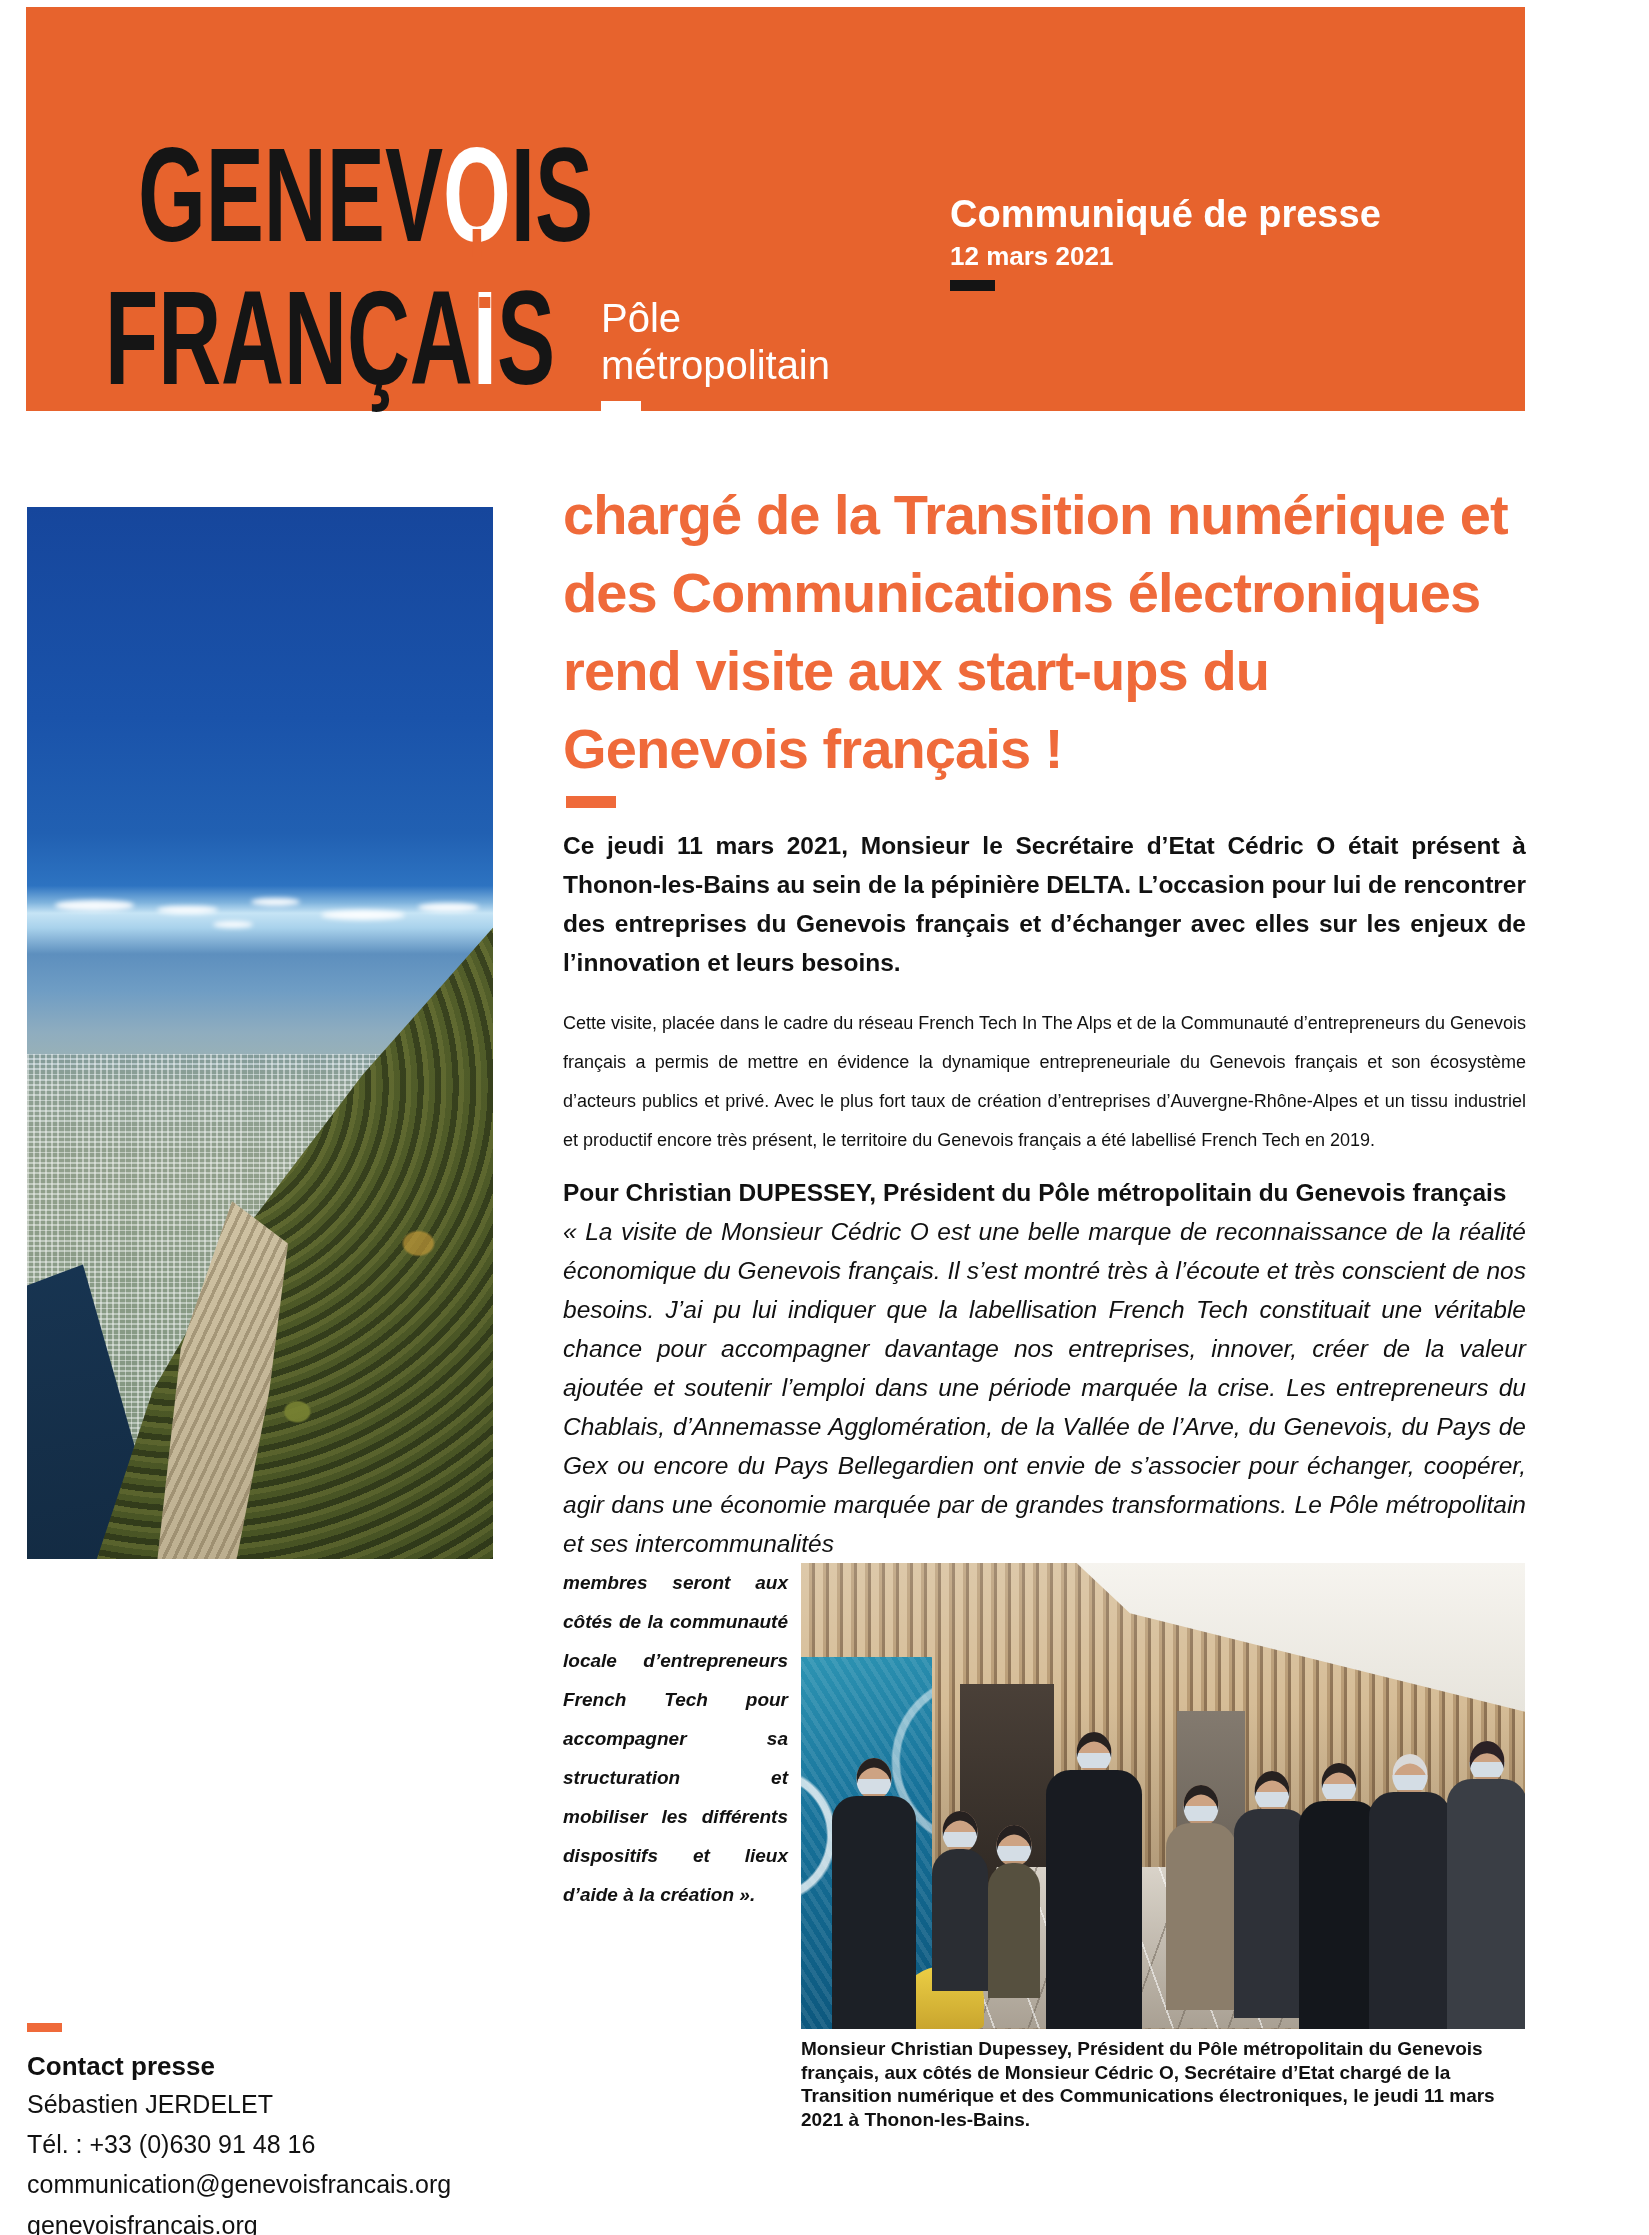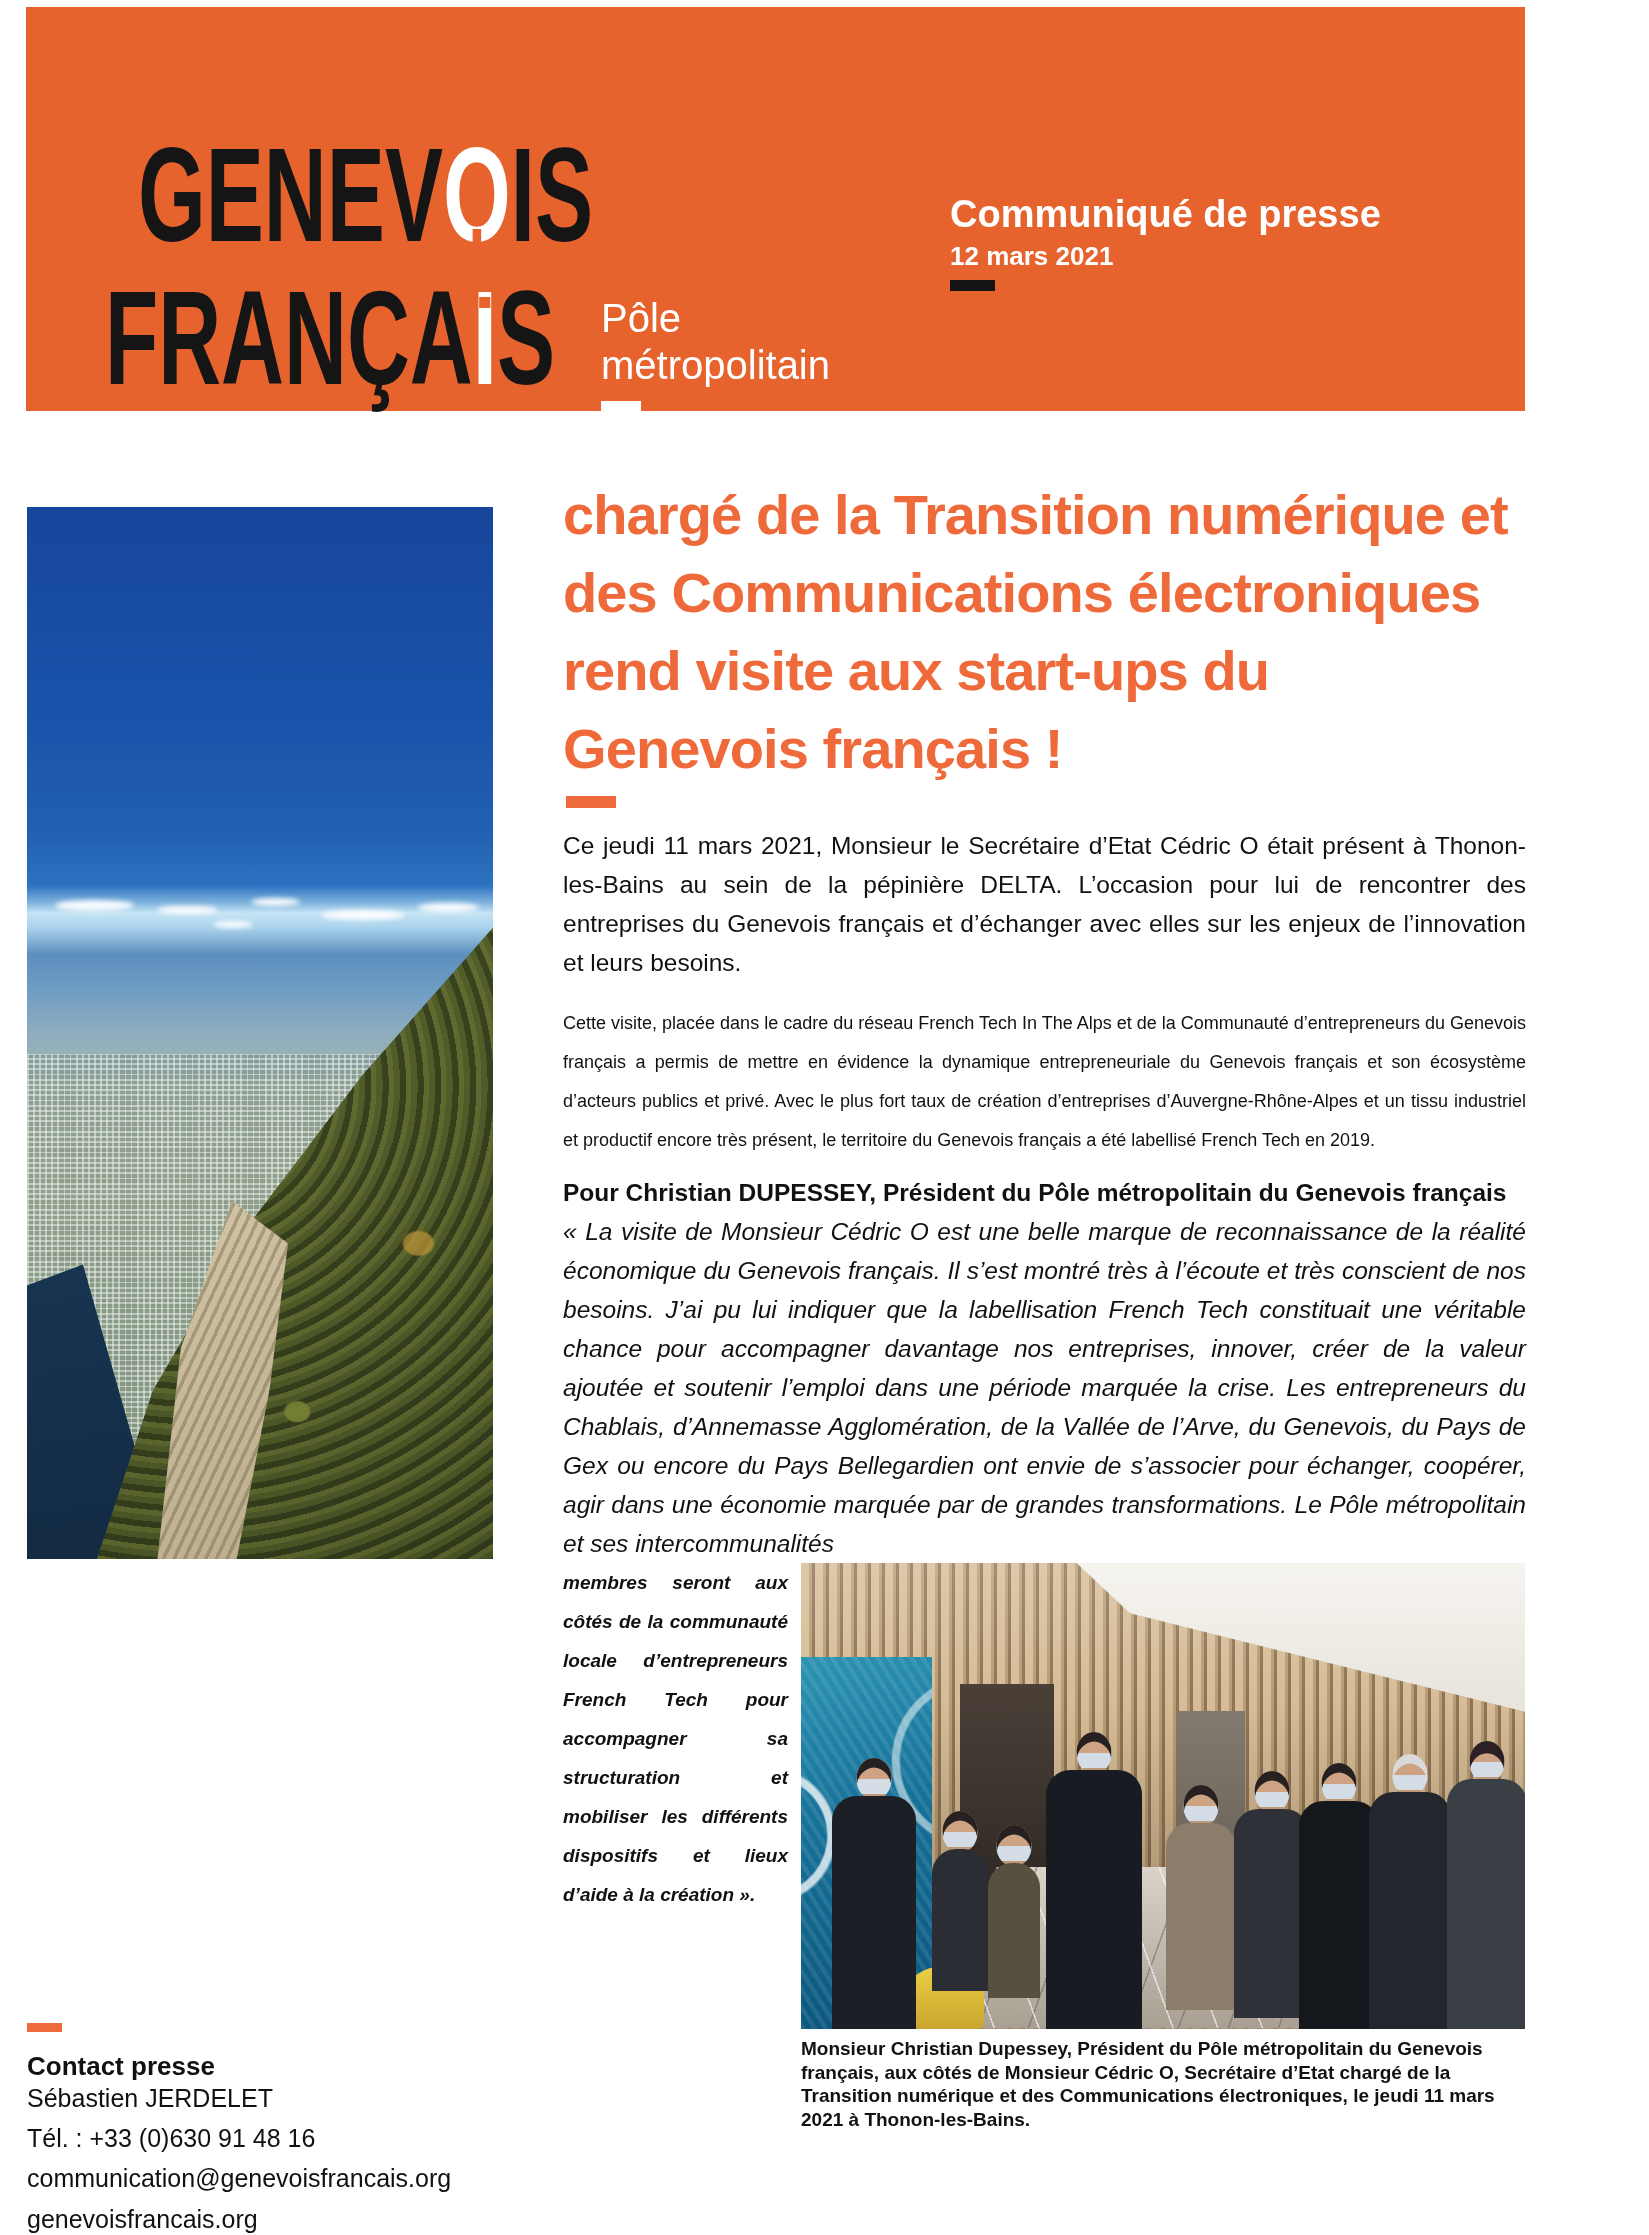--- a/index.html
+++ b/index.html
@@ -58,21 +58,21 @@
      clip-path:polygon(28% 100%,33% 80%,44% 66%,56% 70%,52% 84%,45% 100%);
      background:
        repeating-linear-gradient(115deg, rgba(120,105,75,.45) 0 3.5px, rgba(0,0,0,0) 3.5px 9.6px),
        linear-gradient(145deg,#ece3cb 0%,#d4c7a8 55%,#b2a485 100%);}
 
   
   .right-col{position:absolute;left:563px;top:476px;width:963px;}
   .headline{margin:0;font-size:56px;font-weight:bold;line-height:78px;letter-spacing:-0.9px;
             color:#ef6a3a;white-space:nowrap;}
   .dash-accent{width:50px;height:12.2px;background:#ef6a3a;margin:7.9px 0 0 2.6px;}
-  .intro{margin:18.3px 0 0 0;font-size:24.5px;line-height:39px;font-weight:normal;text-align:justify;}
+  .intro{margin:18.3px 0 0 0;font-size:24.5px;line-height:39px;font-weight:bold;text-align:justify;}
   .body-p{margin:22px 0 0 0;font-size:18px;line-height:39px;text-align:justify;}
   .lead-line{margin:12.2px 0 0 0;font-size:24.5px;line-height:39px;font-weight:bold;text-align:justify;}
   .quote-wide{margin:0;font-size:24.5px;line-height:39px;font-style:italic;text-align:justify;}
   .wrap-row{display:flex;gap:13px;align-items:flex-start;}
   .quote-narrow{flex:none;width:225px;margin:0;font-size:19px;line-height:39px;font-style:italic;text-align:justify;font-weight:bold;}
   .caption{margin:8.7px 0 0 238px;width:724px;font-size:19px;line-height:23.6px;font-weight:bold;text-align:left;}
 
   
   .photo-right{flex:none;position:relative;width:724px;height:466px;overflow:hidden;background:#d8cdb9;}
   .pr-wood{position:absolute;inset:0;background:
@@ -112,21 +112,21 @@
   .p6{left:433px;bottom:10.5px;width:75px;height:247px;--body:#2e3138;}
   .p7{left:498px;bottom:0;width:80px;height:266px;--body:#14171c;}
   .p8{left:568px;bottom:0;width:82px;height:275px;--body:#23262d;}
   .p8::before{box-shadow:inset 0 9.6px 0 #d9d9d9;}
   .p9{left:646px;bottom:0;width:80px;height:288px;--body:#3a3e45;}
   .p9::before{box-shadow:inset 0 12.2px 0 #2b2125;}
 
   
   .contact{position:absolute;left:27px;top:2023px;}
   .dash-contact{width:35px;height:8.7px;background:#ef6a3a;margin-bottom:19px;}
-  .contact-heading{font-size:26px;font-weight:bold;line-height:31px;margin-bottom:2px;}
+  .contact-heading{font-size:26px;font-weight:bold;line-height:31px;margin-bottom:8px;}
   .contact-line{font-size:25px;line-height:29px;margin-bottom:11.4px;}
 </style>
 </head>
 <body>
 
 <div class="page">
 
   <header class="band">
     <div class="logo-line l1"><span>GENEV</span><span class="lg-white o-notch">O</span><span>IS</span></div>
     <div class="logo-line l2"><span>FRANÇA</span><span class="lg-white i-notch">I</span><span>S</span></div>

